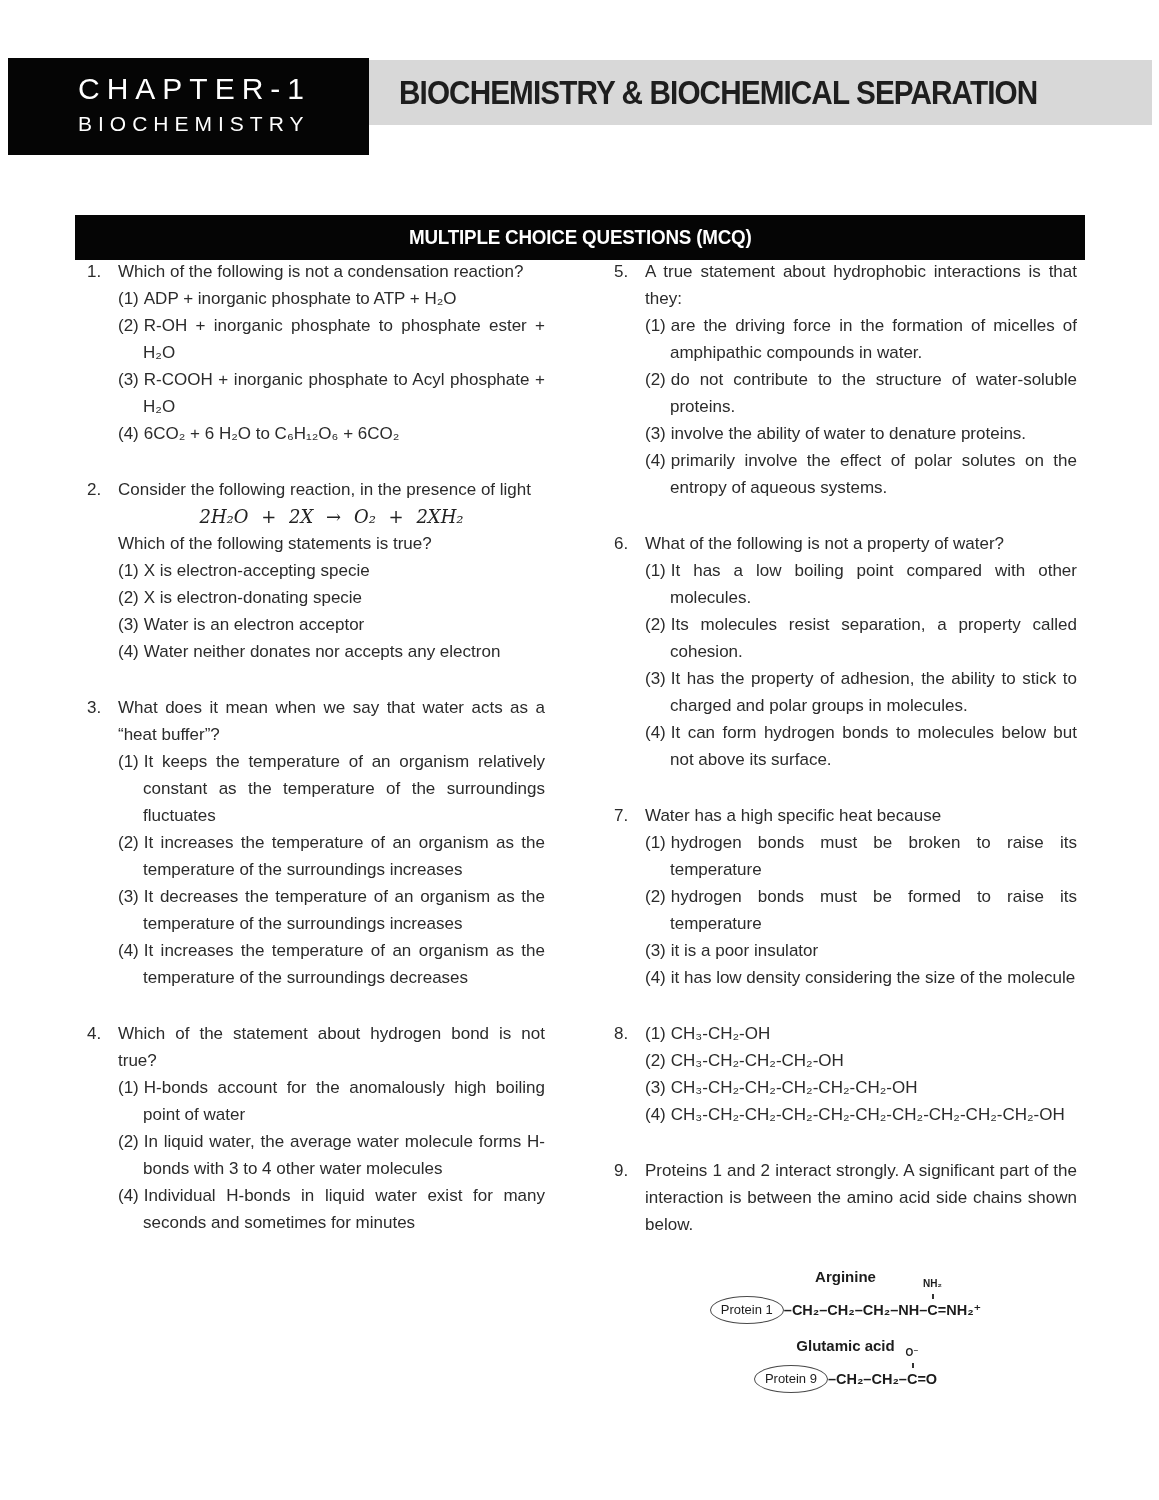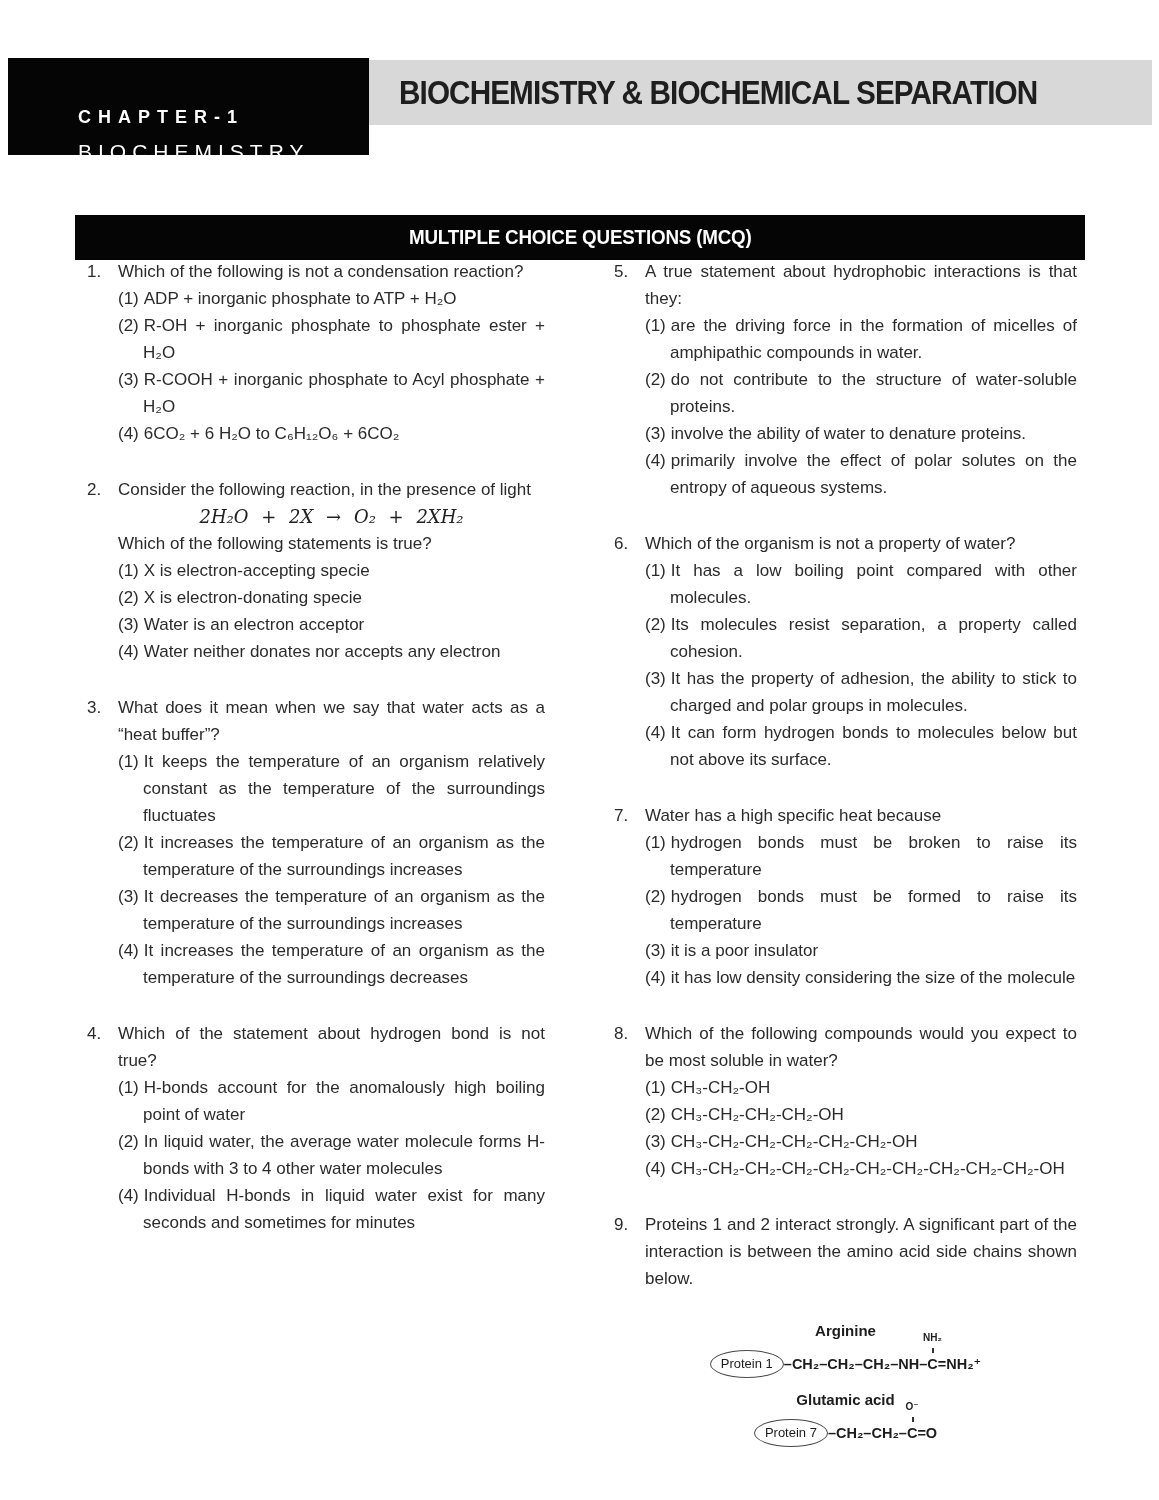--- a/index.html
+++ b/index.html
@@ -3,21 +3,21 @@
 <meta charset="utf-8">
 <style>
   html,body { margin:0; padding:0; background:#ffffff; }
   body { width:1159px; height:1500px; position:relative; overflow:hidden;
          font-family:"Liberation Sans","DejaVu Sans",sans-serif; color:#2b2b2b; }
   .page { position:absolute; inset:0; background:#fff; }
 
   
   .chapter-box { position:absolute; left:8px; top:58px; width:361px; height:97px;
                  background:#050505; color:#fff; box-sizing:border-box; padding:13px 0 0 70px; }
-  .chapter-line1 { font-size:18px; font-weight:bold; letter-spacing:7px; line-height:36px;margin-top:28px; }
+  .chapter-line1 { font-size:30px; font-weight:normal; letter-spacing:7px; line-height:36px; }
   .chapter-line2 { font-size:21px; font-weight:normal; letter-spacing:6px; line-height:34px; }
   .title-box { position:absolute; left:369px; top:60px; width:783px; height:65px;
                background:#d8d8d8; display:flex; align-items:center; }
   .page-title { font-size:33px; font-weight:600; color:#1e1e1e; letter-spacing:-1px;
                 transform:scaleX(0.9); transform-origin:left center; margin-left:30px; white-space:nowrap; }
 
   
   .section-bar { position:absolute; left:75px; top:215px; width:1010px; height:45px;
                  background:#050505; display:flex; align-items:center; justify-content:center; }
   .section-title { color:#fff; font-size:20px; font-weight:bold; letter-spacing:-0.2px;
@@ -124,41 +124,40 @@
             <div class="qtext">A true statement about hydrophobic interactions is that they:</div>
             <div class="option"><span class="opt-label">(1)</span><span class="opt-text">are the driving force in the formation of micelles of amphipathic compounds in water.</span></div>
             <div class="option"><span class="opt-label">(2)</span><span class="opt-text">do not contribute to the structure of water-soluble proteins.</span></div>
             <div class="option"><span class="opt-label">(3)</span><span class="opt-text">involve the ability of water to denature proteins.</span></div>
             <div class="option"><span class="opt-label">(4)</span><span class="opt-text">primarily involve the effect of polar solutes on the entropy of aqueous systems.</span></div>
           </div>
         </div>
         <div class="question">
           <div class="qnum">6.</div>
           <div class="qcontent">
-            <div class="qtext">Which of the organism is not a property of water?</div>
+            <div class="qtext">What of the following is not a property of water?</div>
             <div class="option"><span class="opt-label">(1)</span><span class="opt-text">It has a low boiling point compared with other molecules.</span></div>
             <div class="option"><span class="opt-label">(2)</span><span class="opt-text">Its molecules resist separation, a property called cohesion.</span></div>
             <div class="option"><span class="opt-label">(3)</span><span class="opt-text">It has the property of adhesion, the ability to stick to charged and polar groups in molecules.</span></div>
             <div class="option"><span class="opt-label">(4)</span><span class="opt-text">It can form hydrogen bonds to molecules below but not above its surface.</span></div>
           </div>
         </div>
         <div class="question">
           <div class="qnum">7.</div>
           <div class="qcontent">
             <div class="qtext">Water has a high specific heat because</div>
             <div class="option"><span class="opt-label">(1)</span><span class="opt-text">hydrogen bonds must be broken to raise its temperature</span></div>
             <div class="option"><span class="opt-label">(2)</span><span class="opt-text">hydrogen bonds must be formed to raise its temperature</span></div>
             <div class="option"><span class="opt-label">(3)</span><span class="opt-text">it is a poor insulator</span></div>
             <div class="option"><span class="opt-label">(4)</span><span class="opt-text">it has low density considering the size of the molecule</span></div>
           </div>
         </div>
         <div class="question">
           <div class="qnum">8.</div>
           <div class="qcontent">
-            <div class="qtext">Which of the following compounds would you expect to be most soluble in water?</div>
             <div class="option"><span class="opt-label">(1)</span><span class="opt-text">CH₃-CH₂-OH</span></div>
             <div class="option"><span class="opt-label">(2)</span><span class="opt-text">CH₃-CH₂-CH₂-CH₂-OH</span></div>
             <div class="option"><span class="opt-label">(3)</span><span class="opt-text">CH₃-CH₂-CH₂-CH₂-CH₂-CH₂-OH</span></div>
             <div class="option"><span class="opt-label">(4)</span><span class="opt-text">CH₃-CH₂-CH₂-CH₂-CH₂-CH₂-CH₂-CH₂-CH₂-CH₂-OH</span></div>
           </div>
         </div>
         <div class="question">
           <div class="qnum">9.</div>
           <div class="qcontent">
             <div class="qtext">Proteins 1 and 2 interact strongly. A significant part of the interaction is between the amino acid side chains shown below.</div>
@@ -172,21 +171,21 @@
         <div class="struct-label">Arginine</div>
         <div class="struct-row">
           <span class="protein-oval">Protein 1</span>
           <span class="chain"><span>–CH₂–CH₂–CH₂–NH–</span><span class="cgroup"><span class="top-group">NH₂</span><span class="vbond"></span><span>C</span></span><span>=NH₂⁺</span></span>
         </div>
       </div>
 
       <div class="struct">
         <div class="struct-label">Glutamic acid</div>
         <div class="struct-row">
-          <span class="protein-oval">Protein 7</span>
+          <span class="protein-oval">Protein 9</span>
           <span class="chain"><span>–CH₂–CH₂–</span><span class="cgroup"><span class="top-group">O⁻</span><span class="vbond"></span><span>C</span></span><span>=O</span></span>
         </div>
       </div>
 
     </div>
   </div>
 
 </div>
 
 </body></html>

